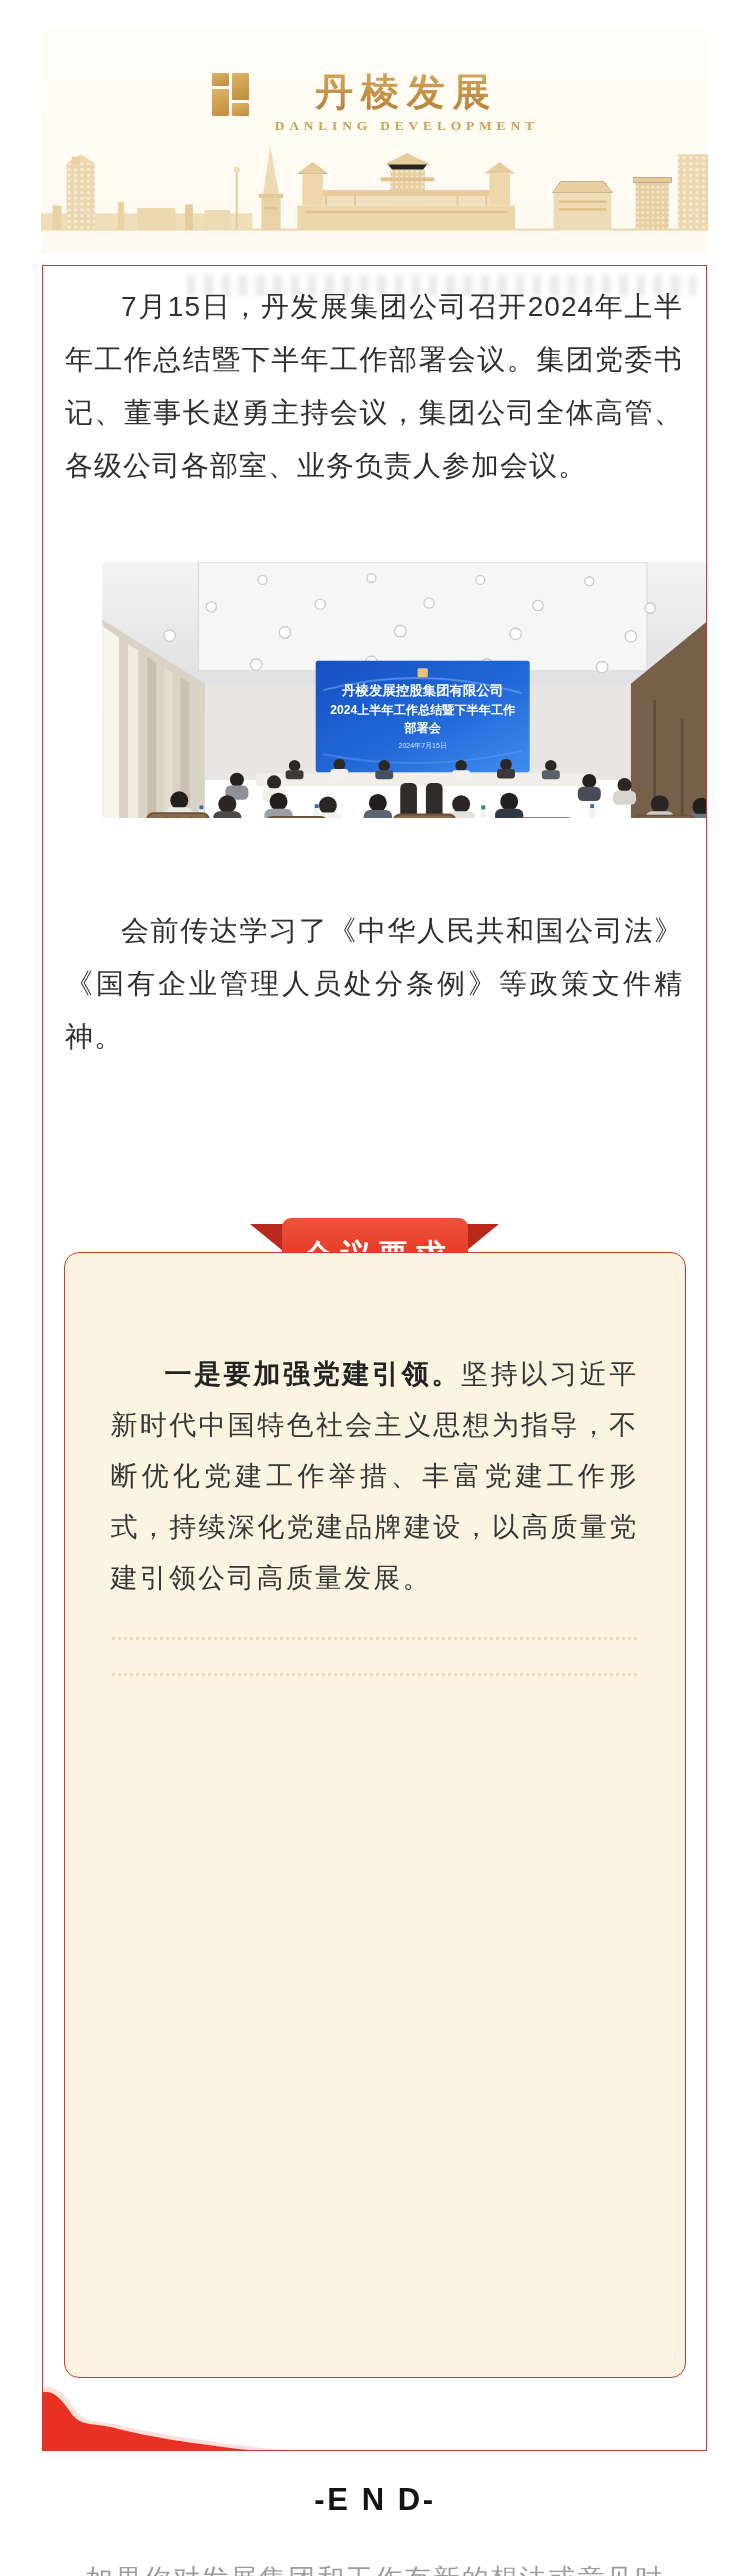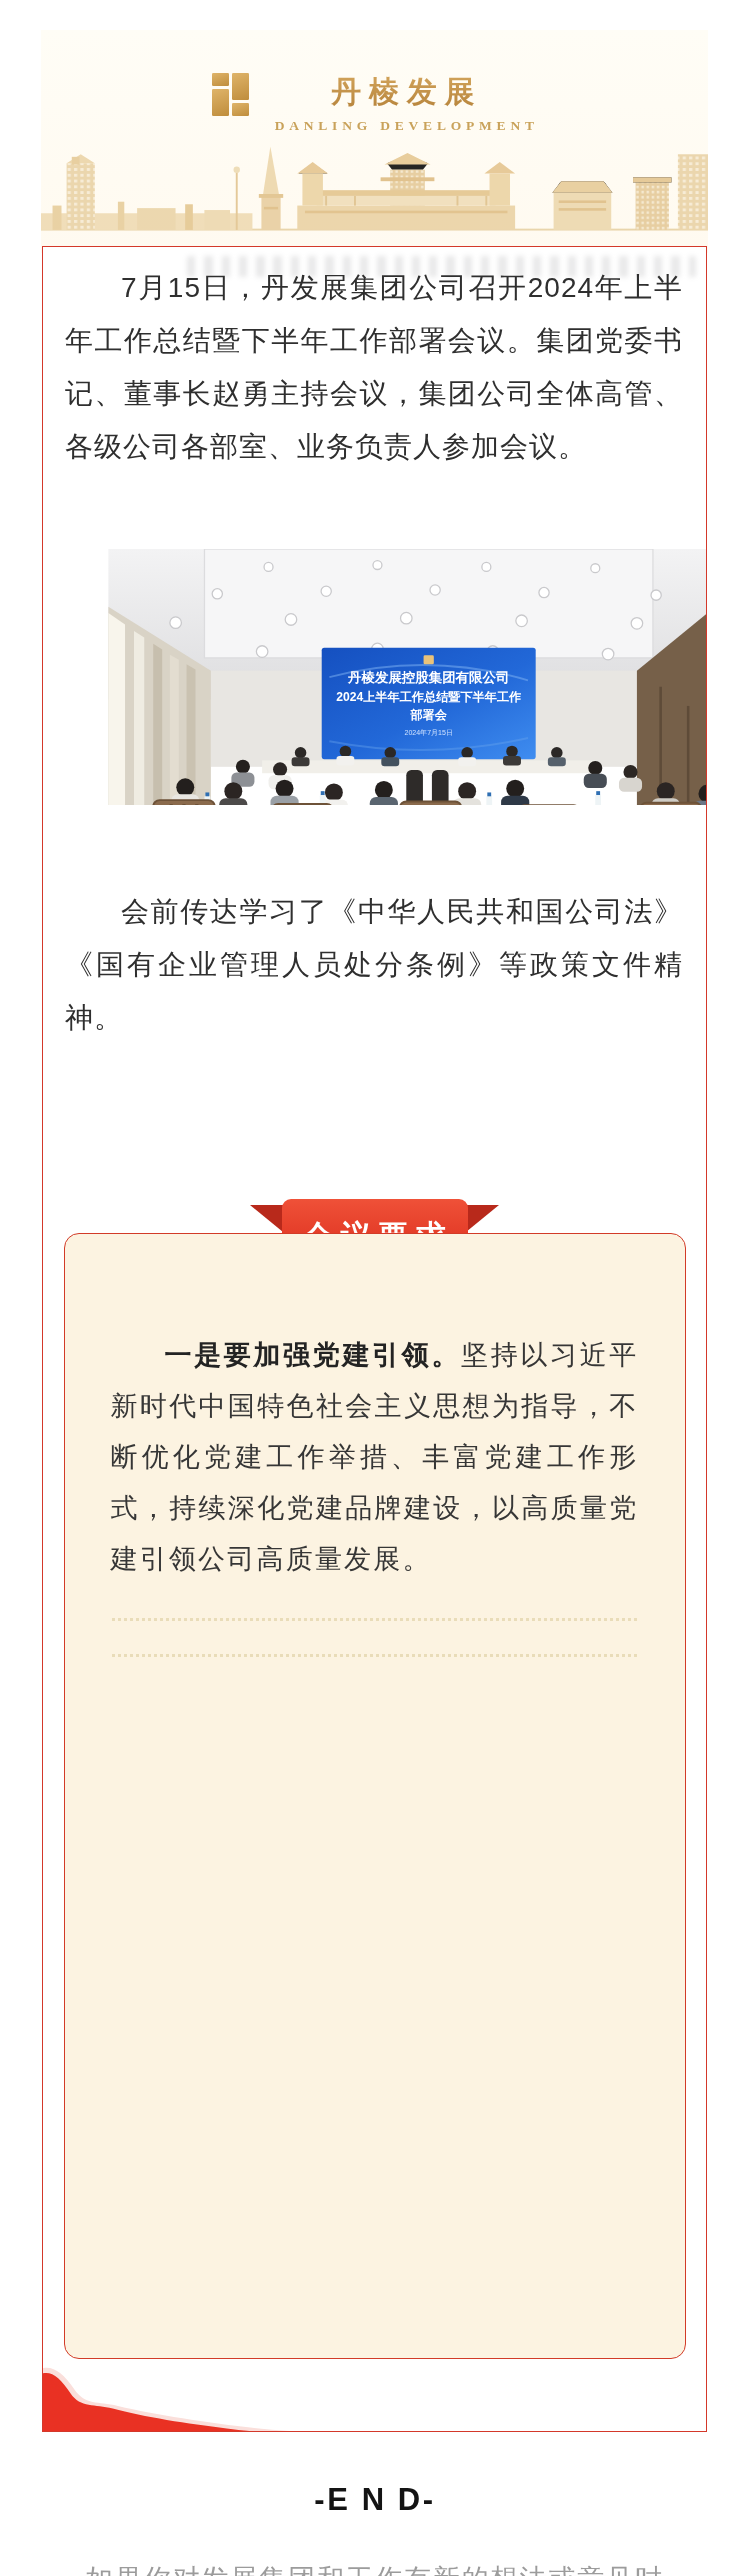--- a/index.html
+++ b/index.html
@@ -9,41 +9,41 @@
   
   .brand-header{position:absolute;left:41px;top:29.5px;width:667px;height:223px;
                 background:linear-gradient(180deg,#fffdf6 0%,#fffaf0 100%);overflow:hidden;}
   .logo-row{position:absolute;left:0;top:42px;width:100%;display:flex;justify-content:center;
             align-items:flex-start;gap:24px;}
   .logo-mark{display:flex;gap:3.2px;padding:1.3px;}
   .logo-col{display:flex;flex-direction:column;gap:3.2px;}
   .logo-block{width:17.3px;background:linear-gradient(160deg,#dfb469,#bf8d3c);border-radius:1.3px;}
   .lb-s{height:13.5px;} .lb-t{height:27px;}
   .logo-texts{text-align:center;}
-  .logo-title{font-family:"Liberation Serif", serif;font-size:30px;font-weight:700;
+  .logo-title{font-family:"Liberation Serif", serif;font-size:38px;font-weight:700;
               color:#c2914a;letter-spacing:7.7px;line-height:40px;
               background:linear-gradient(180deg,#d3a55c,#b5823a);
               -webkit-background-clip:text;background-clip:text;-webkit-text-fill-color:transparent;}
   .logo-subtitle{margin-top:6.4px;font-family:"Liberation Serif", serif;font-size:13.5px;
                  color:#c9a25a;letter-spacing:4.8px;font-weight:600;}
   .skyline{position:absolute;left:0;bottom:0;width:100%;height:109px;display:block;}
 
   
-  .content-box{position:absolute;left:42px;top:246px;width:665px;height:2186px;
+  .content-box{position:absolute;left:42px;top:265px;width:665px;height:2186px;
                border:1.9px solid #d4382a;background:#ffffff;box-sizing:border-box;overflow:hidden;}
   .artifact-strip{position:absolute;top:9px;left:144px;right:10.3px;height:20.5px;opacity:.5;
      background:repeating-linear-gradient(90deg,rgba(125,125,128,.35) 0 8.3px,rgba(255,255,255,0) 8.3px 17.3px);
      filter:blur(2.6px);border-radius:2.6px;}
   .para{position:absolute;left:22px;width:618px;margin:0;font-size:28px;line-height:53px;
         color:#2f2f2f;letter-spacing:1px;text-align:justify;text-indent:2em;}
   .para-1{top:14px;}
   .para-2{top:638px;}
   .para-3{top:801px;}
 
-  .photo{position:absolute;left:20.5px;top:292px;width:635px;height:256px;margin:10px;overflow:hidden;padding-left:34px;}
+  .photo{position:absolute;left:20.5px;top:292px;width:635px;height:256px;margin:4px;overflow:hidden;padding-left:34px;}
   .photo svg{display:block;}
 
   
   .ribbon{position:absolute;top:952px;left:50%;transform:translateX(-50%);width:256px;height:78px;}
   .wing{position:absolute;top:6.4px;width:0;height:0;border-style:solid;}
   .wing-left{left:3.8px;border-width:0 33px 27px 0;border-color:transparent #b8291b transparent transparent;}
   .wing-right{right:3.8px;border-width:27px 33px 0 0;border-color:#b8291b transparent transparent transparent;}
   .ribbon-body{position:absolute;left:35px;top:0;width:186px;height:74px;
                background:linear-gradient(180deg,#ef5138 0%,#dc2e1d 85%);
                border-radius:9px 9px 16.7px 16.7px;

